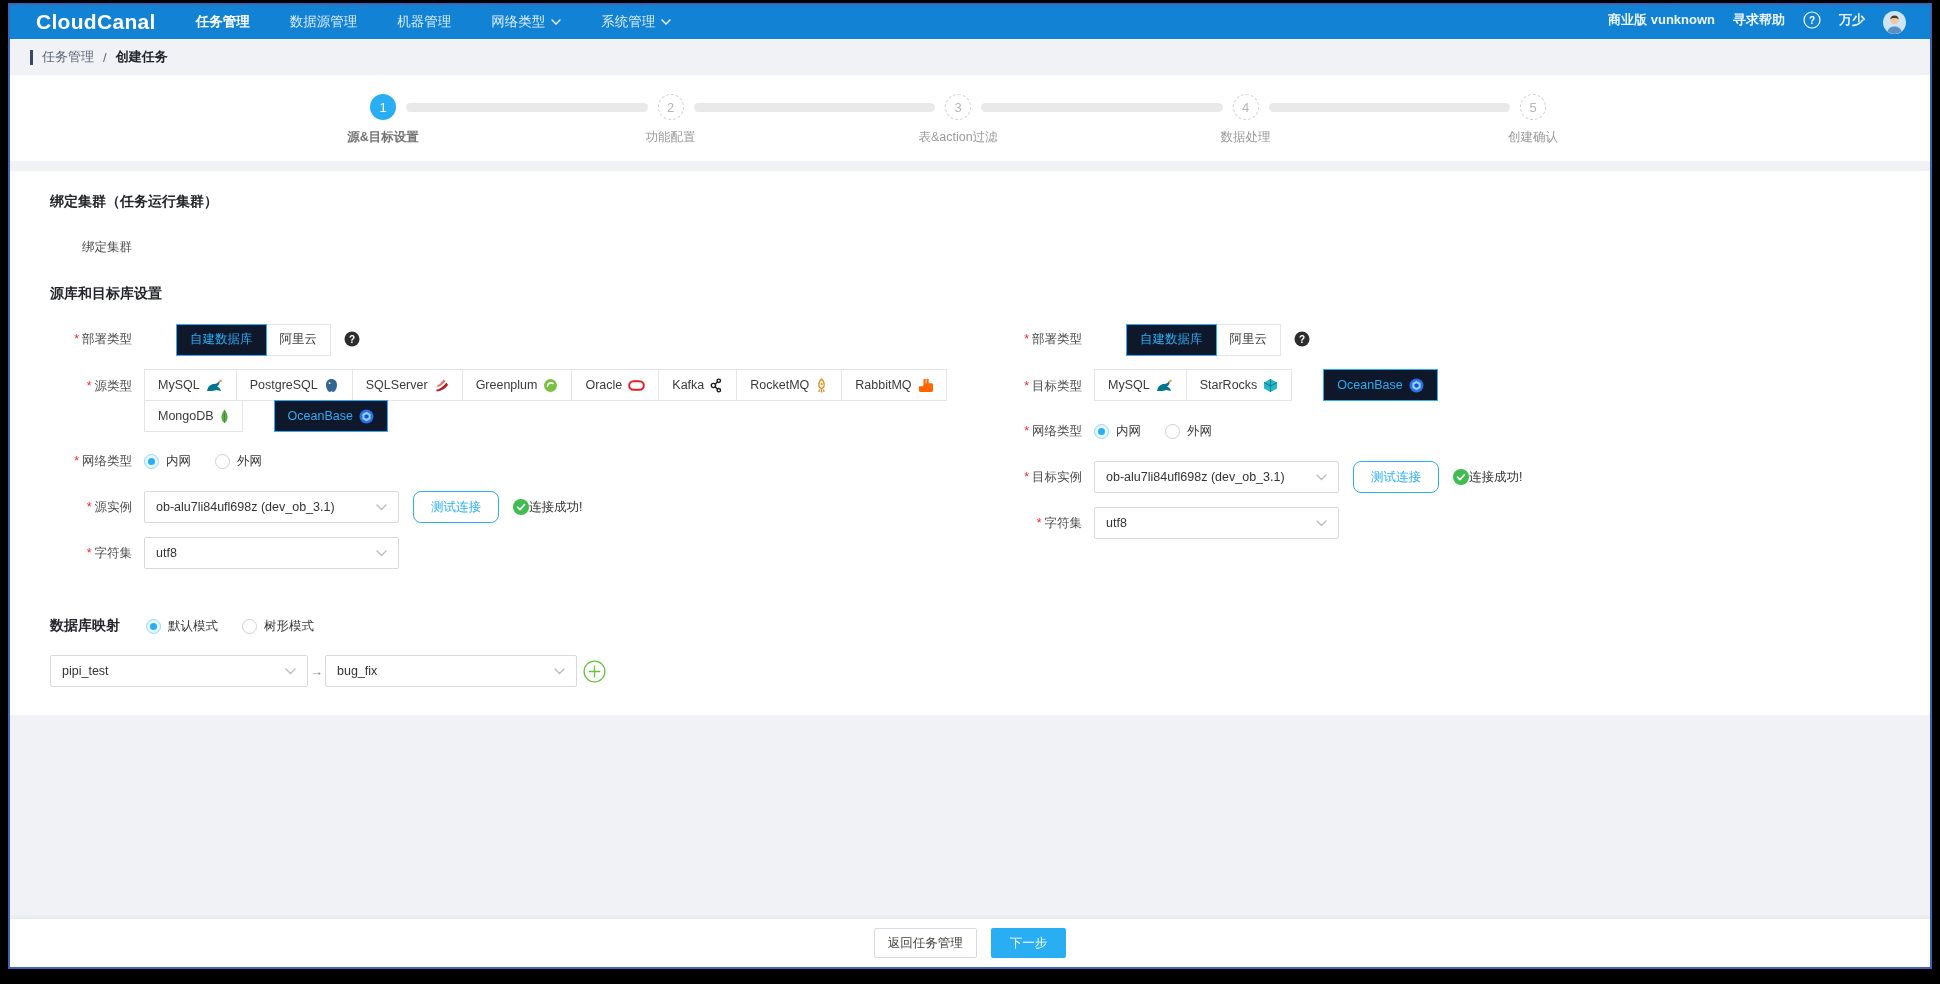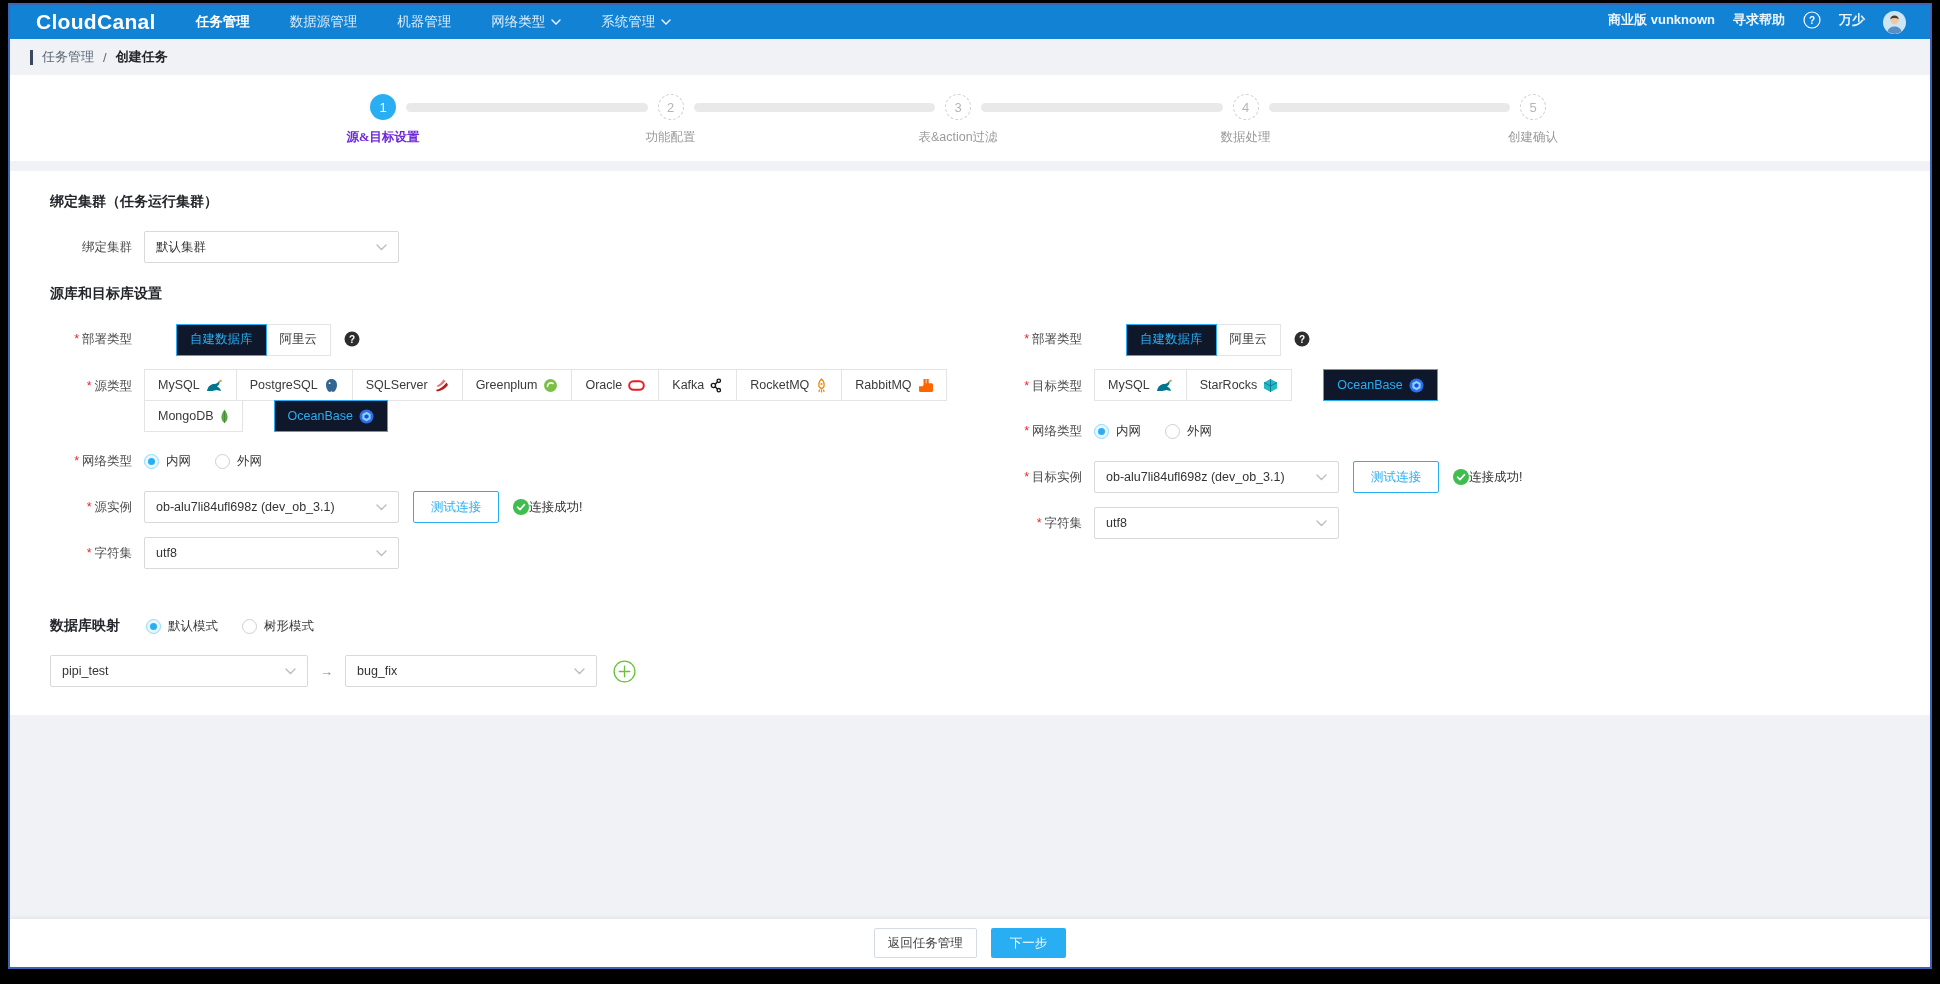--- a/index.html
+++ b/index.html
@@ -32,21 +32,21 @@
   .step { flex:1; display:flex; flex-direction:column; align-items:flex-start; }
   .step:last-child { flex:0 0 auto; }
   .step-top { display:flex; align-items:center; width:100%; }
   .step-circle { width:26px; height:26px; border-radius:50%; flex-shrink:0; display:flex;
                  align-items:center; justify-content:center; font-size:13px; background:#fff;
                  border:1px dashed #cfcfcf; color:#b5b5b5; }
   .step.active .step-circle { background:var(--accent,#29b1f1); border:none; color:#fff; }
   .step-bar { flex:1; height:9px; background:#e9e9e9; border-radius:5px; margin:0 10px; }
   .step-label { margin-top:9px; font-size:12.5px; color:#9a9a9a; width:max-content;
                 transform:translateX(calc(-50% + 13px)); white-space:nowrap; }
-  .step.active .step-label { color:#6d28d9; font-weight:bold;font-family:Liberation Serif, serif; }
+  .step.active .step-label { color:#737373; font-weight:bold; }
 
   
   .form-panel { background:#fff; margin-top:10px; padding:22px 40px 28px; flex-shrink:0; }
   .section-title { font-size:14px; font-weight:bold; color:#24262b; margin-bottom:20px; }
   .cols { display:flex; align-items:flex-start; }
   .col-left { width:950px; flex-shrink:0; }
   .col-right { flex:1; }
   .form-row { display:flex; align-items:center; margin-bottom:14px; min-height:32px; }
   .form-row.align-top { align-items:flex-start; }
   .form-row.align-top .form-label { padding-top:9px; }
@@ -67,28 +67,28 @@
   .qmark { margin-left:14px; display:inline-flex; cursor:pointer; }
 
   .radio-group { display:flex; gap:24px; align-items:center; }
   .radio-opt { display:flex; align-items:center; gap:7px; font-size:12.5px; color:#3a3a3a; cursor:pointer; }
   .radio { width:15px; height:15px; border-radius:50%; border:1px solid #ccd0d5; background:#fff; position:relative; flex-shrink:0; }
   .radio.checked { border-color:#8edafc; background:#e8f7fe; }
   .radio.checked::after { content:""; position:absolute; left:3px; top:3px; width:7px; height:7px;
                           border-radius:50%; background:var(--accent,#19a9f1); }
 
   .test-btn { height:32px; padding:0 17px; border:1px solid var(--accent,#2aaef5); color:var(--accent,#2aaef5);
-              background:#fff; border-radius:2px; font-size:12.5px; margin-left:14px; cursor:pointer; flex-shrink:0; }
+              background:#fff; border-radius:8px; font-size:12.5px; margin-left:14px; cursor:pointer; flex-shrink:0; }
   .success { display:inline-flex; align-items:center; margin-left:14px; font-size:12.5px; color:#333; white-space:nowrap; }
   .ticon { display:inline-flex; align-items:center; }
 
   .mapping-section { margin-top:34px; }
   .mapping-header { display:flex; align-items:center; gap:26px; margin-bottom:20px; }
   .mapping-header .section-title { margin-bottom:0; }
-  .mapping-row { display:flex; align-items:center; gap:10px; }
+  .mapping-row { display:flex; align-items:center; }
   .map-arrow { color:#7d8档3; color:#7d8a93; font-size:13px; margin:0 2px; }
   .plus-btn { display:inline-flex; margin-left:6px; cursor:pointer; }
 
   .spacer { flex:1; }
 
   
   .footer { background:#fff; height:48px; display:flex; align-items:center; justify-content:center;
             gap:14px; flex-shrink:0; box-shadow:0 -1px 4px rgba(0,0,0,.07); }
   .btn-default { height:30px; padding:0 13px; background:#fff; border:1px solid #d6dbe3; border-radius:2px;
                  font-size:12.5px; color:#444; cursor:pointer; }
@@ -194,28 +194,20 @@
           <div class="step-label">创建确认</div>
         </div>
       </div>
   </div>
 
   <div class="form-panel">
 
     <div class="section-title">绑定集群（任务运行集群）</div>
     <div class="form-row">
       <div class="form-label">绑定集群</div>
-      <div class="select" style="width:255px">
-        <span>默认集群</span>
-        <span class="chev">
-            <svg width="11" height="7" viewBox="0 0 11 7">
-              <path d="M1 1l4.5 4.5L10 1" stroke="#b9bdc4" stroke-width="1.4" fill="none" stroke-linecap="round"></path>
-            </svg>
-          </span>
-      </div>
     </div>
 
     <div class="section-title" style="margin-top:22px">源库和目标库设置</div>
 
     <div class="cols">
       <div class="col-left" id="source-col">
           <div class="form-row">
             <div class="form-label"><span class="star">*</span><span>部署类型</span></div>
             <div class="seg">
               <div class="seg-btn selected">

